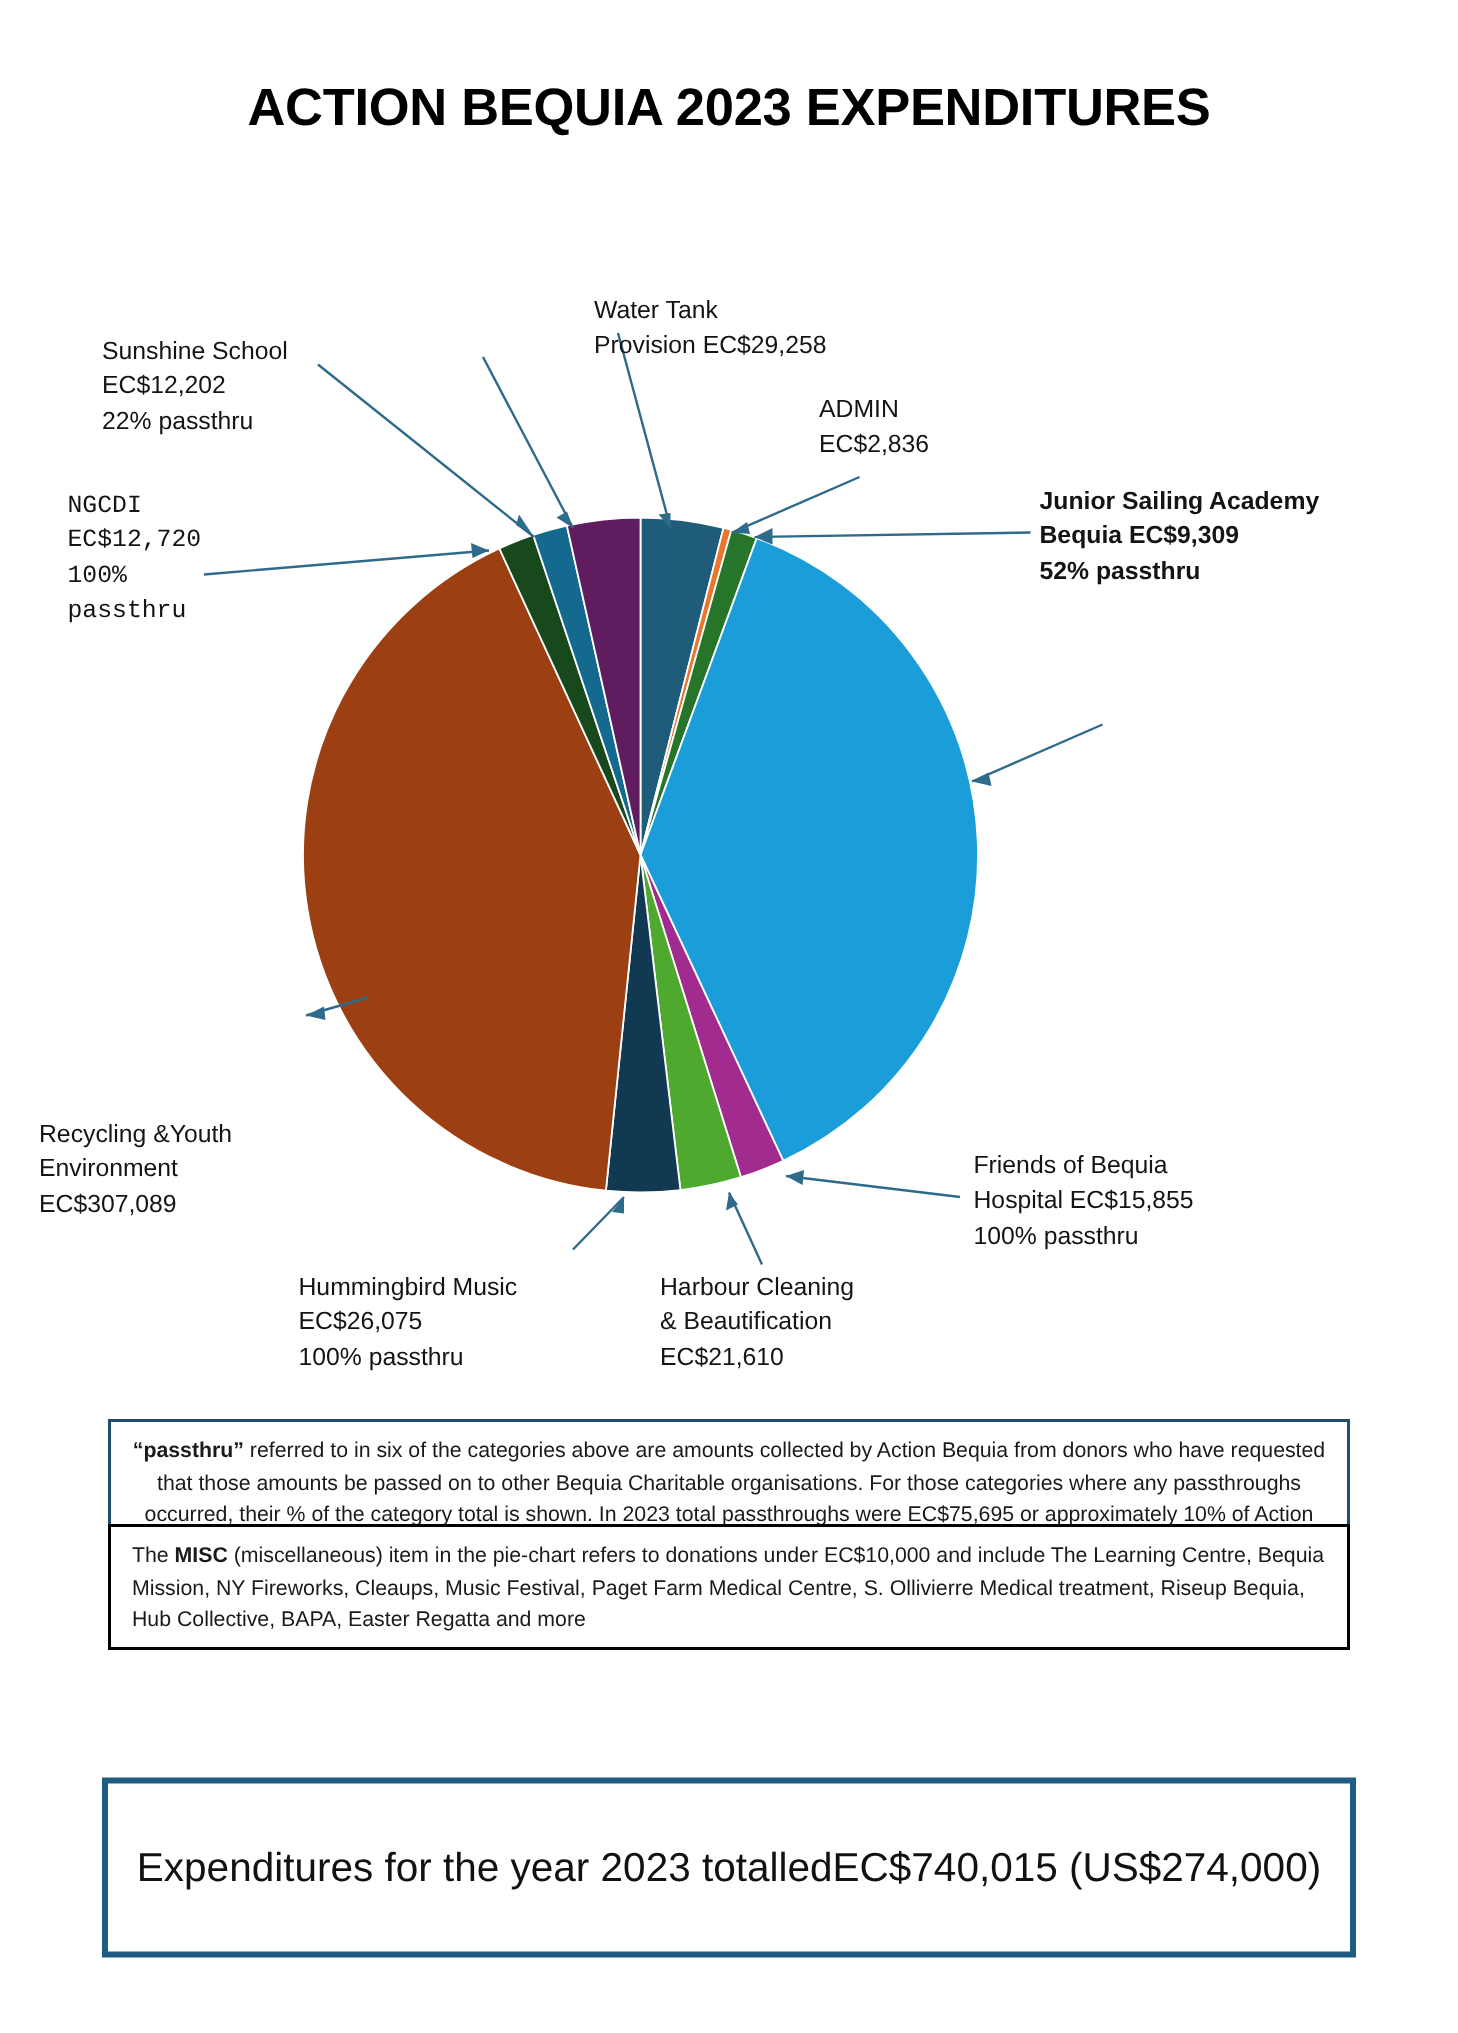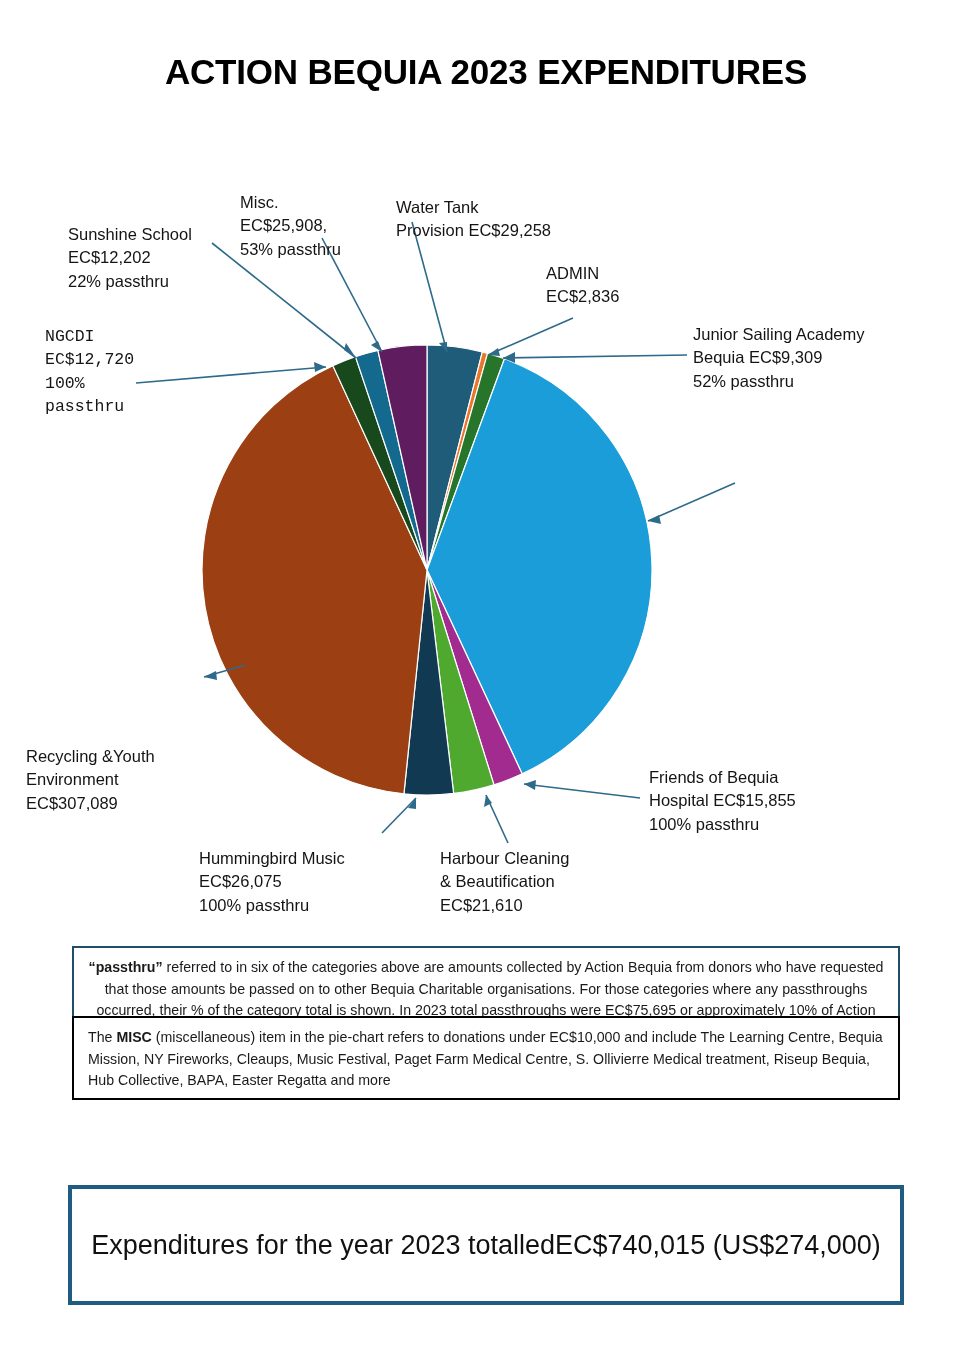--- a/index.html
+++ b/index.html
@@ -141,31 +141,28 @@
 
         <path d="M640 798 L524 784"></path>
         <polygon points="524,784 536,780 535,790" fill="#2E6A8A" stroke="none"></polygon>
       </g>
     </svg>
 
     <div class="callout" style="left:68px; top:223px; width:160px;">Sunshine School
 EC$12,202
 22% passthru</div>
 
-    <div class="callout" style="left:240px; top:191px; width:150px;">Misc.
-EC$25,908,
-53% passthru</div>
 
     <div class="callout" style="left:396px; top:196px; width:190px;">Water Tank
 Provision EC$29,258</div>
 
     <div class="callout" style="left:546px; top:262px; width:140px;">ADMIN
 EC$2,836</div>
 
-    <div class="callout" style="left:693px; top:323px; width:210px;">Junior Sailing Academy
+    <div class="callout" style="left:693px; top:323px; width:210px;font-weight:bold;">Junior Sailing Academy
 Bequia EC$9,309
 52% passthru</div>
 
     <div class="callout" style="left:45px; top:325px; width:120px;font-family:Liberation Mono, monospace;">NGCDI
 EC$12,720
 100%
 passthru</div>
 
 
     <div class="callout" style="left:26px; top:706px; width:165px;margin-top:39px;">Recycling &amp;Youth

